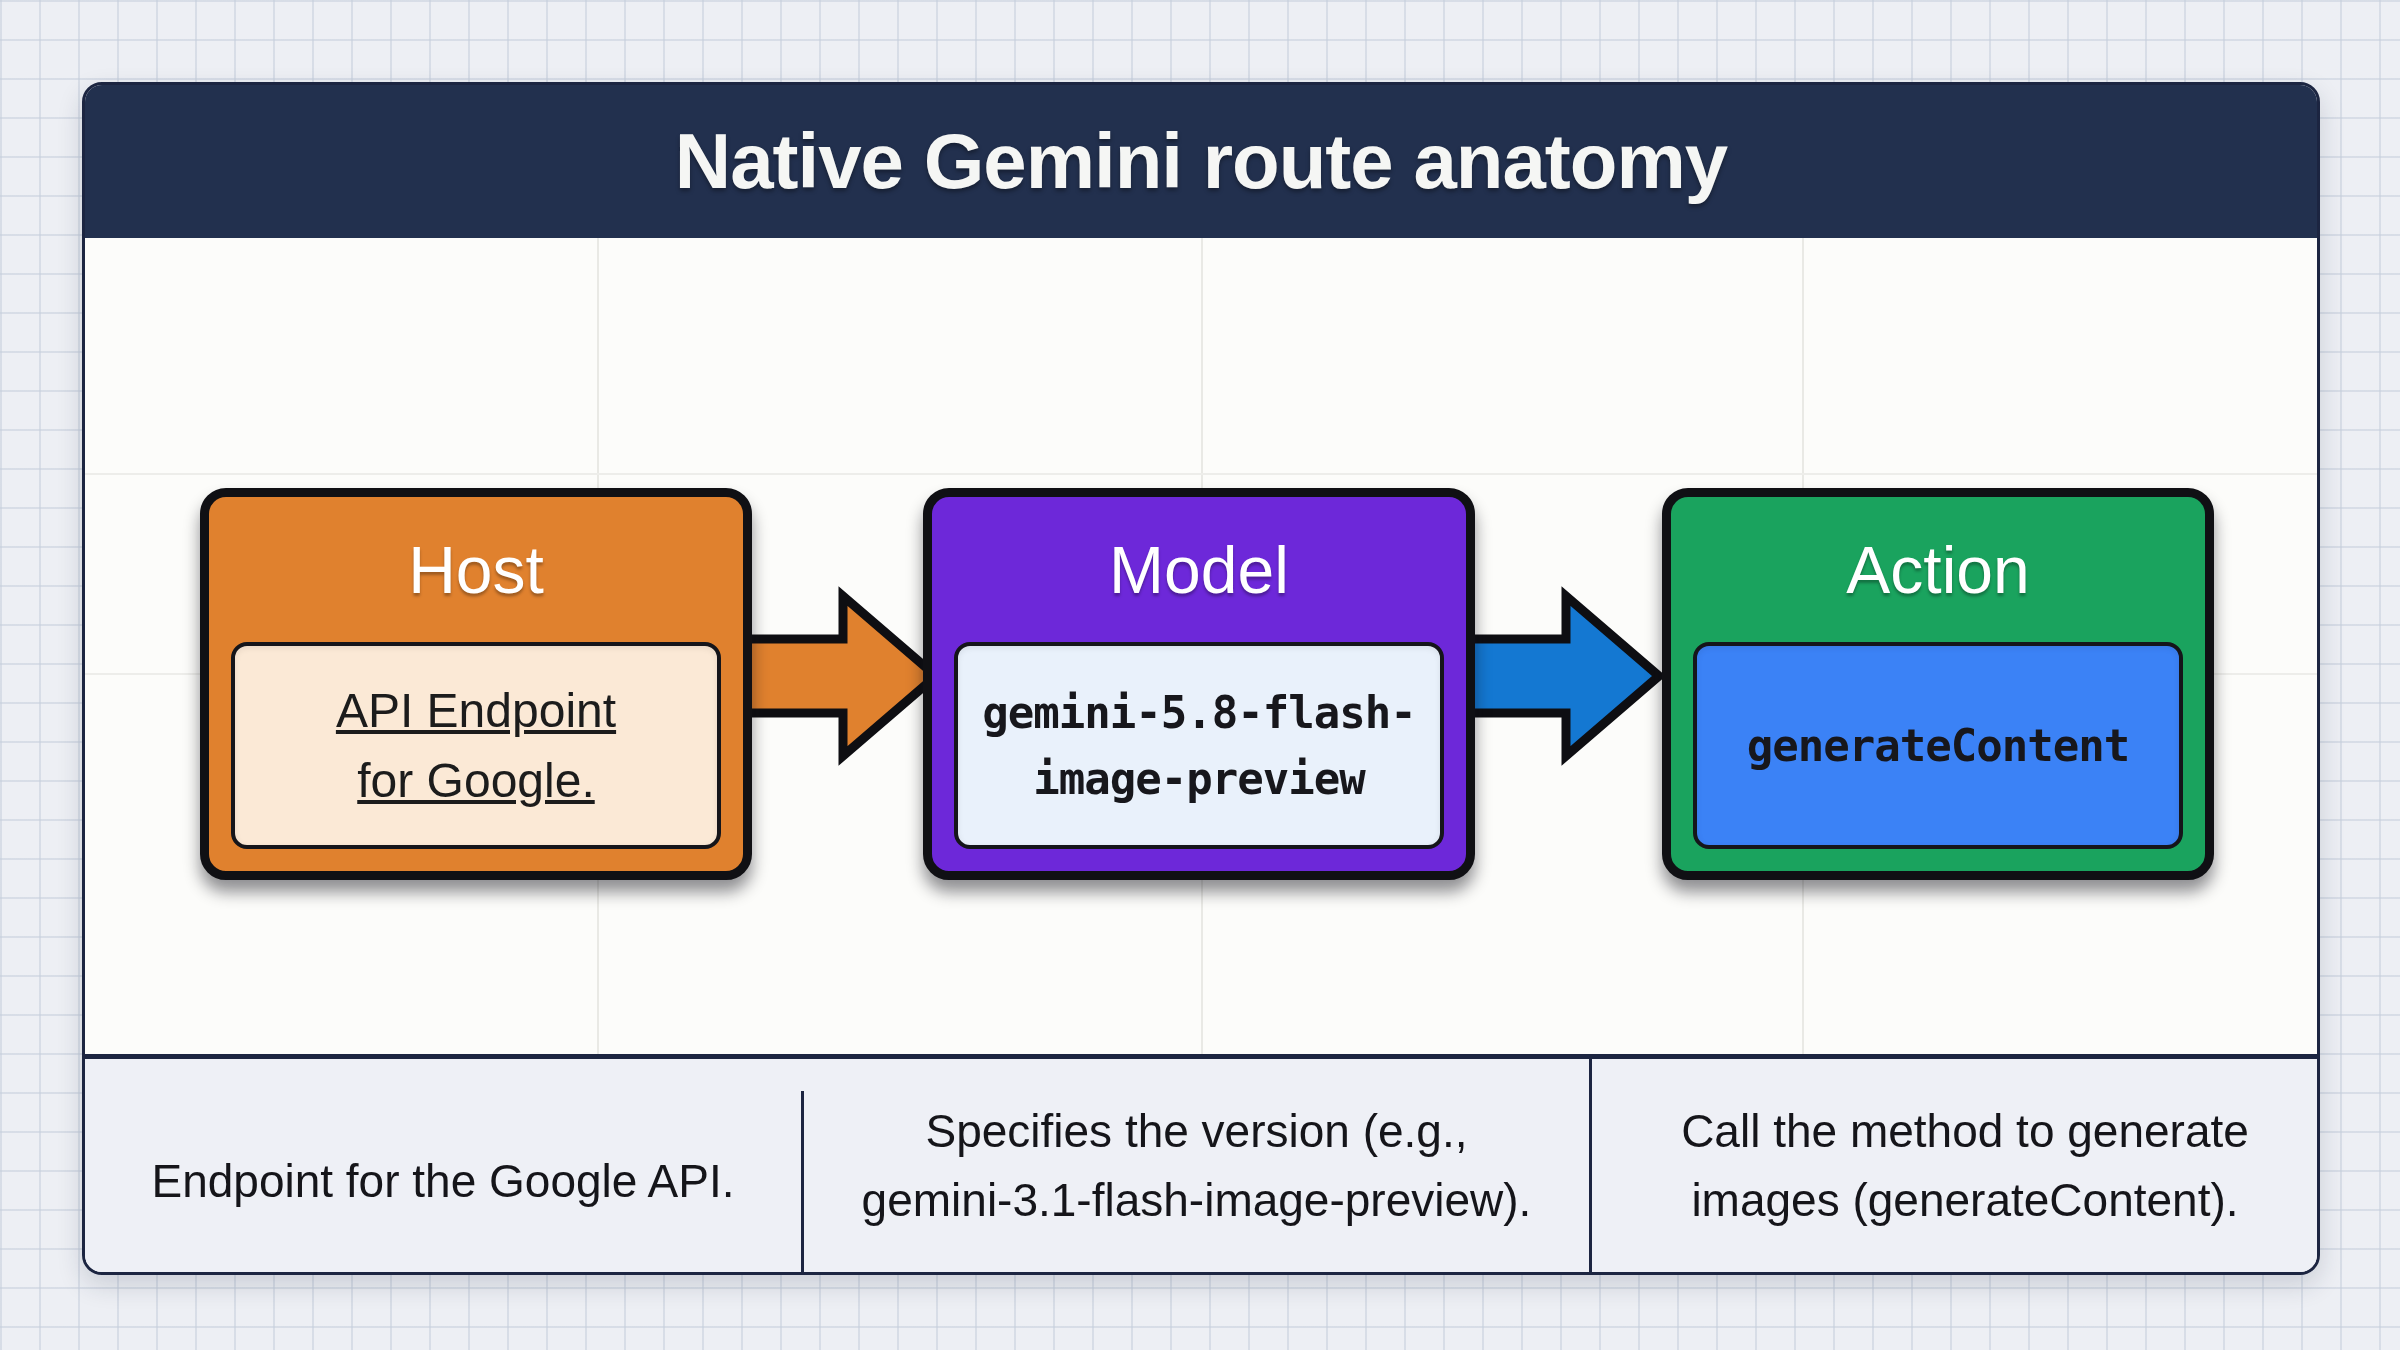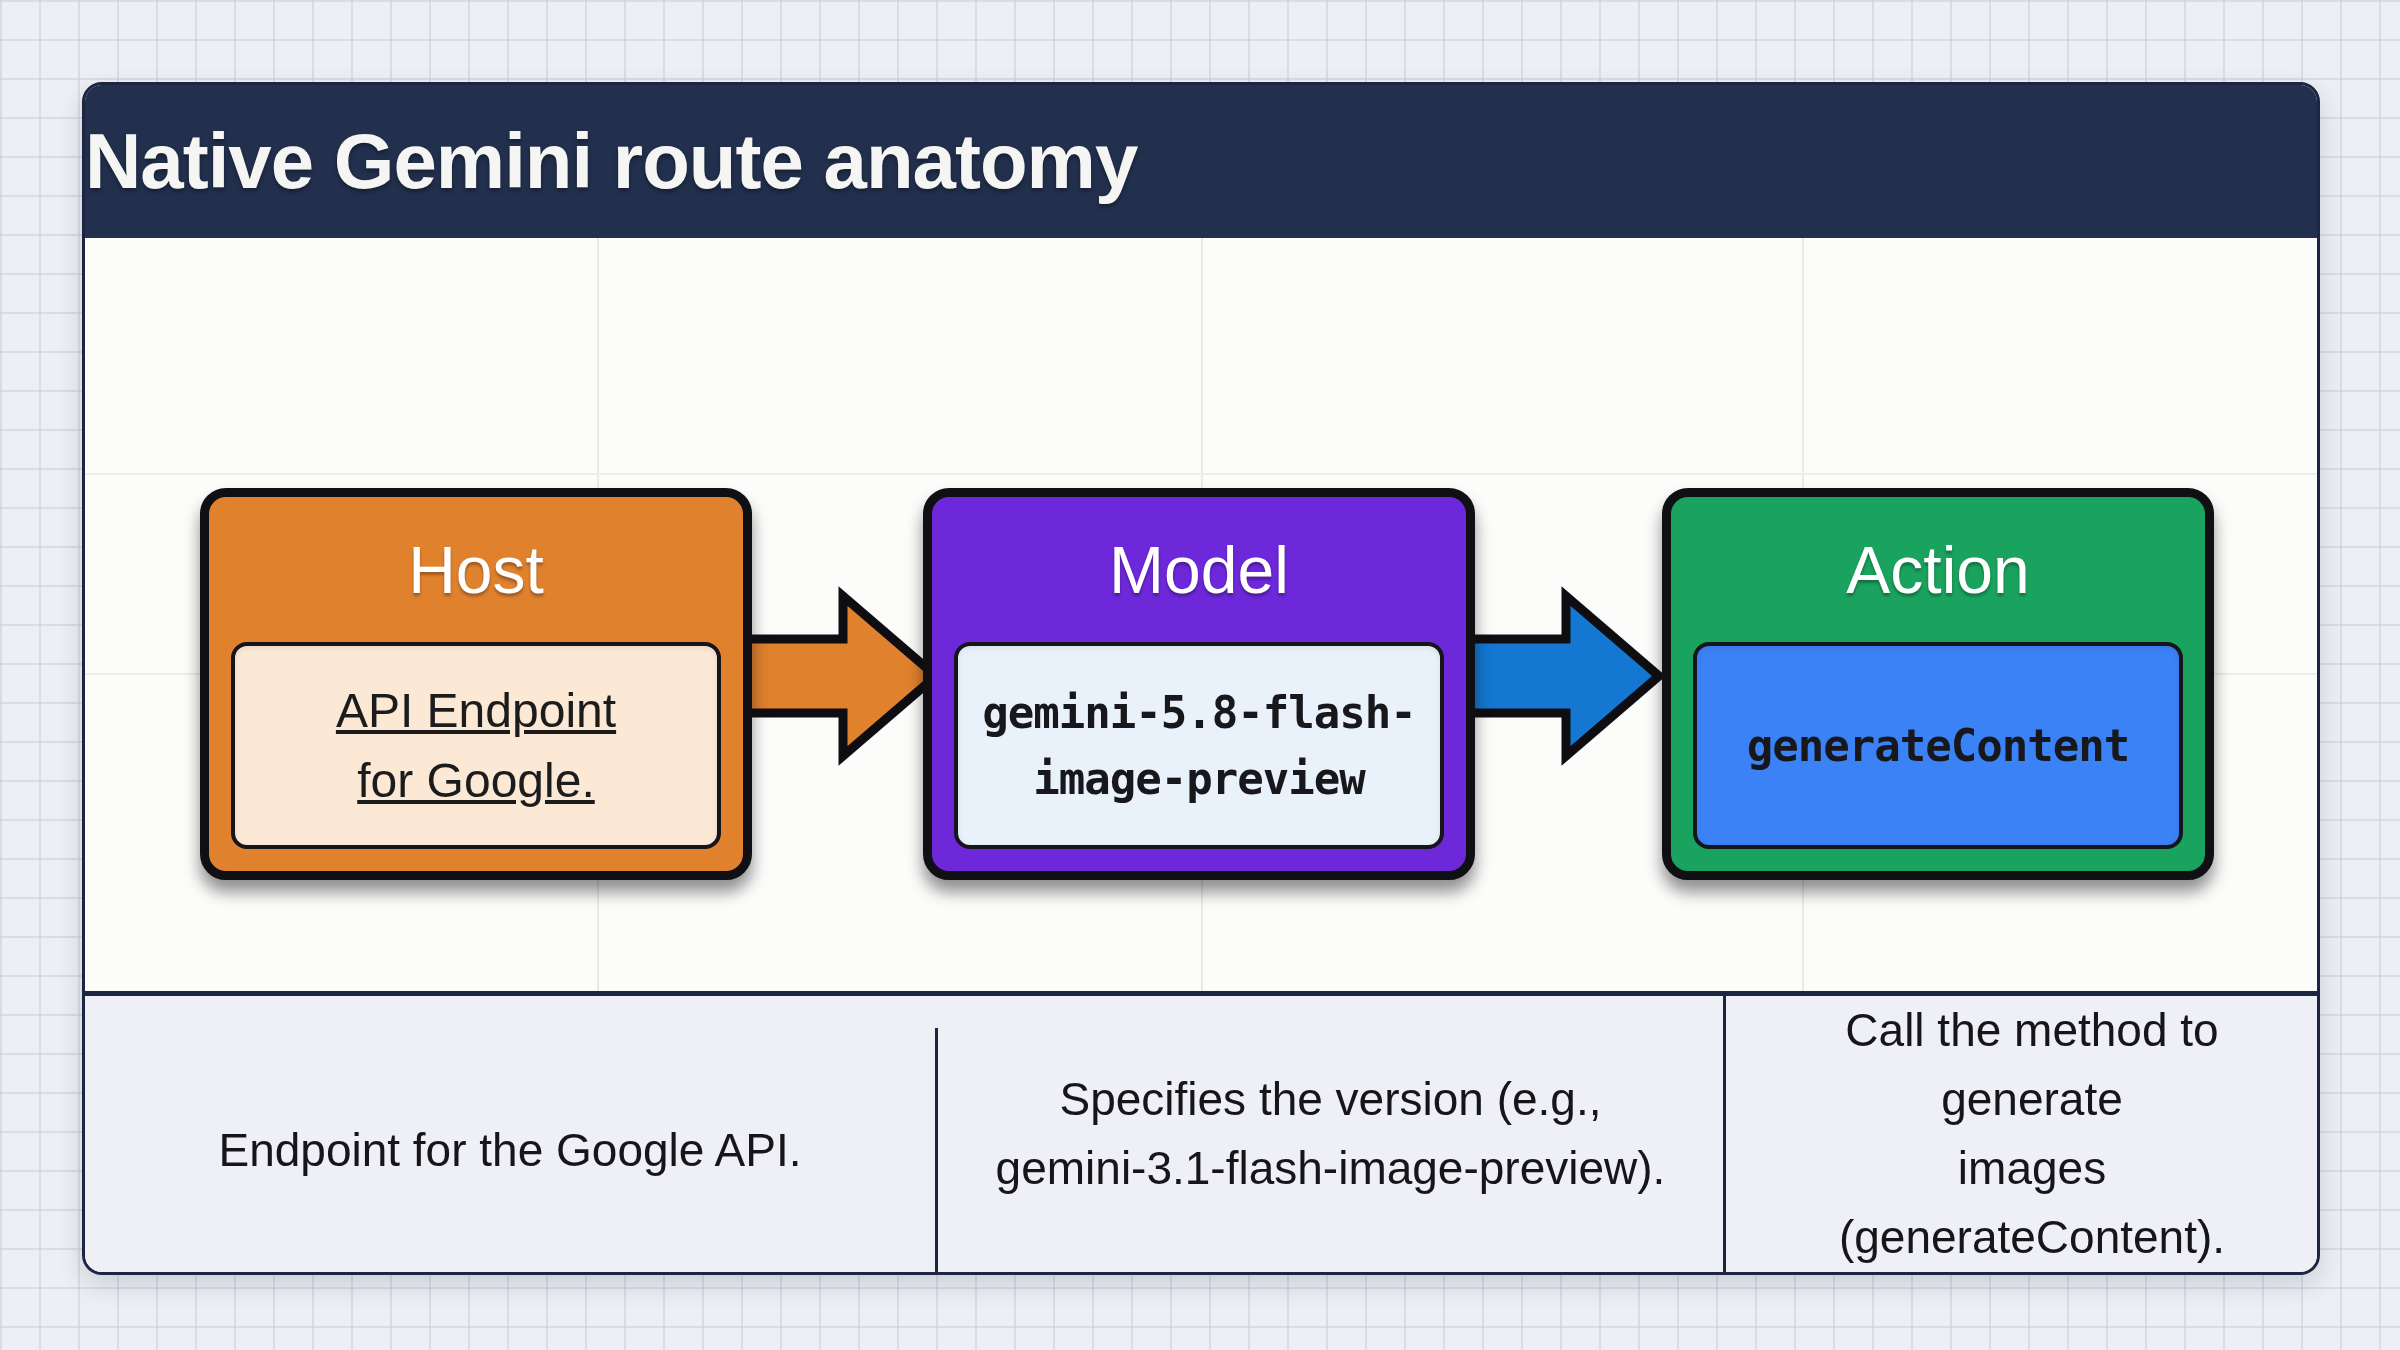--- a/index.html
+++ b/index.html
@@ -18,21 +18,21 @@
   .panel {
     position:absolute; left:82px; top:82px; width:2238px; height:1193px;
     border:3px solid #1c2541; border-radius:20px; overflow:hidden;
     background:#fcfcfa;
     box-shadow:0 10px 26px rgba(25,35,65,.16);
     display:flex; flex-direction:column;
   }
 
   .panel-header {
     flex:0 0 153px;
-    display:flex; align-items:center; 
+    display:flex; align-items:center; justify-content:center;
   }
   .page-title {
     font-weight:bold; font-size:78px; letter-spacing:-1px;
     color:#f5f6f4; text-shadow:0 3px 4px rgba(0,0,0,.35);
   }
 
   .diagram-body { position:relative; flex:1; }
   .vline { position:absolute; top:0; bottom:0; width:2px; background:#e9e9e5; }
   .vline.v1 { left:512px; } .vline.v2 { left:1116px; } .vline.v3 { left:1717px; }
   .hline { position:absolute; left:0; right:0; height:2px; background:#ededea; }
@@ -71,21 +71,21 @@
 
   .panel-footer {
     flex:0 0 218px;
     display:flex;
     border-top:5px solid #1c2541;
   }
   .footer-cell {
     display:flex; align-items:center; justify-content:center;
     text-align:center; padding:0 20px;
   }
-  .footer-cell.c1 { width:853px; border-right:3px solid #1c2541;margin-top:32px; }
+  .footer-cell.c1 { width:719px; border-right:3px solid #1c2541;margin-top:32px; }
   .footer-cell.c2 { width:788px; border-right:3px solid #1c2541; }
   .footer-cell.c3 { flex:1;padding-left:41px; }
   .footer-text {
     font-size:46px; color:#15151a; line-height:1.5; white-space:pre-line;
   }
 </style>
 </head>
 <body>
 
 <div class="canvas" style="background-color: rgb(237, 239, 244);">

